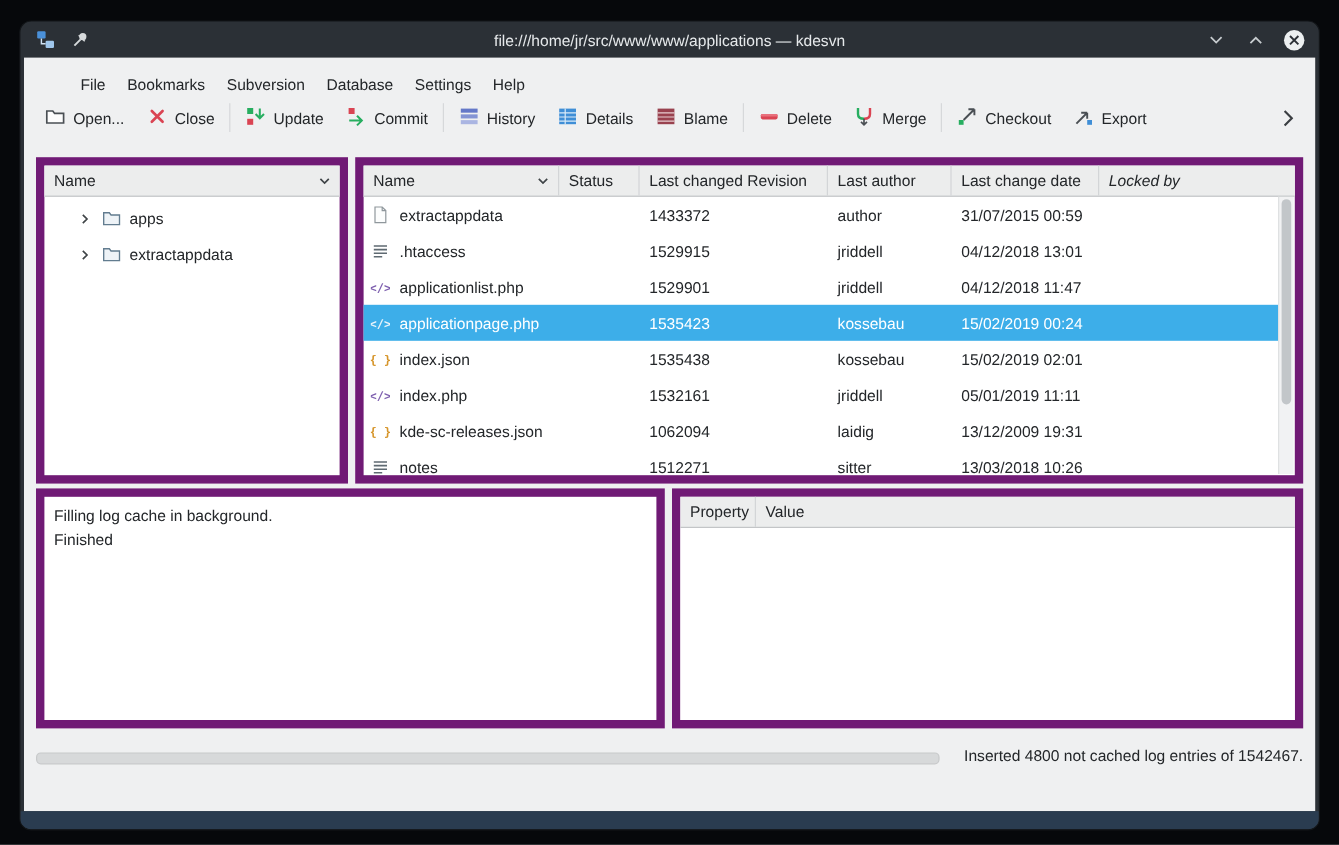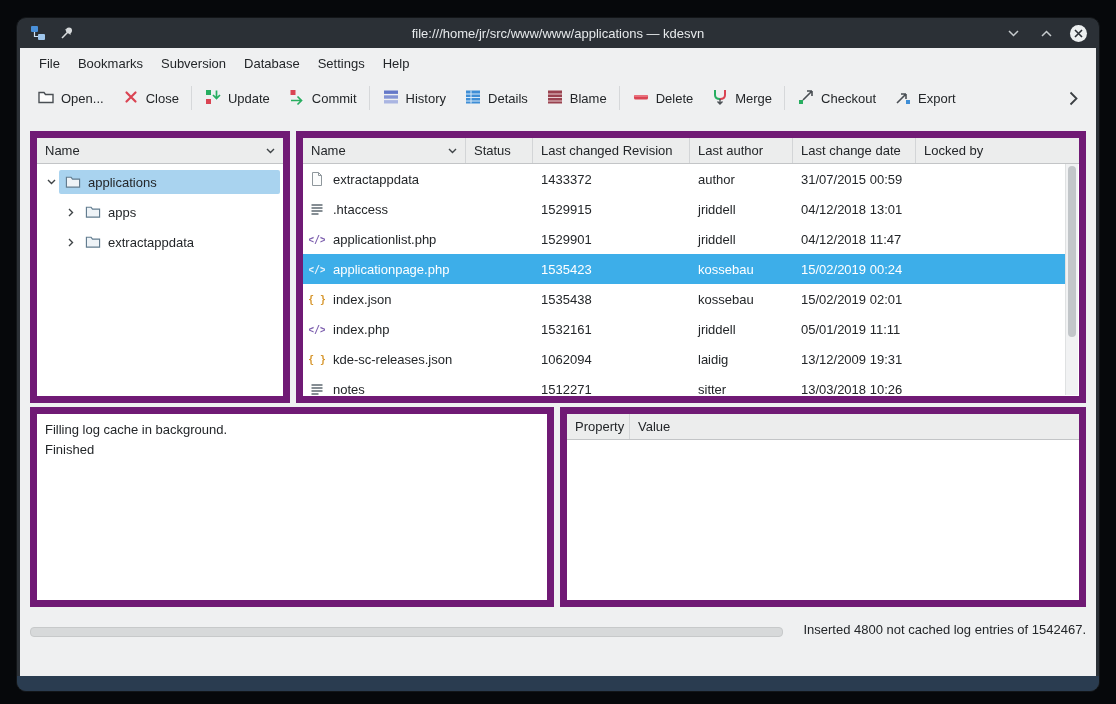--- a/index.html
+++ b/index.html
@@ -14,21 +14,21 @@
   .titlebar{height:30px;flex:none;display:flex;align-items:center;position:relative;padding:0 12px;}
   .tb-left{display:flex;align-items:center;gap:11px;z-index:2;}
   .tb-title{position:absolute;left:0;right:0;text-align:center;color:#e6e9eb;font-size:13px;pointer-events:none;}
   .tb-right{margin-left:auto;display:flex;align-items:center;gap:15px;z-index:2;}
   .tb-btn{display:flex;align-items:center;justify-content:center;width:18px;height:18px;}
   .close-circle{width:17px;height:17px;border-radius:50%;background:#eceff0;display:flex;align-items:center;justify-content:center;}
 
   
   .content{flex:1;margin:0 3px;background:#eff0f1;display:flex;flex-direction:column;min-height:0;}
 
-  .menubar{height:30px;flex:none;display:flex;align-items:center;padding-left:10px;}
+  .menubar{height:30px;flex:none;display:flex;align-items:flex-end;padding-left:10px;margin-left:28px;}
   .menu-item{padding:0 9px;font-size:13px;color:#232629;cursor:default;}
 
   .toolbar{height:40px;flex:none;display:flex;align-items:center;padding:0 8px;}
   .tool-btn{display:flex;align-items:center;gap:6px;padding:6px 9px;font-size:13px;color:#232629;border-radius:3px;}
   .tool-sep{width:1px;height:24px;background:#d6d8da;margin:0 3px;}
   .tool-overflow{margin-left:auto;padding:4px 10px;display:flex;align-items:center;}
 
   .main-split{display:flex;gap:6px;margin:13px 10px 0 10px;height:272px;flex:none;}
   .panel{background:#ffffff;border:7px solid #701a75;box-sizing:border-box;}
 
@@ -48,21 +48,21 @@
   
   .file-panel{flex:1;display:flex;flex-direction:column;position:relative;min-width:0;}
   .table-header{height:25px;flex:none;background:#eceded;border-bottom:1px solid #c3c5c7;display:flex;}
   .th{display:flex;align-items:center;padding:0 8px;font-size:13px;color:#232629;
       border-right:1px solid #d3d5d7;box-sizing:border-box;}
   .w-name{width:163px;flex:none;}
   .w-status{width:67px;flex:none;}
   .w-rev{width:157px;flex:none;}
   .w-auth{width:103px;flex:none;}
   .w-date{width:123px;flex:none;}
-  .w-lock{flex:1;border-right:none;}
+  .w-lock{flex:1;border-right:none;font-style:italic;}
   .table-body{flex:1;padding-right:13px;}
   .frow{height:30px;display:flex;align-items:center;font-size:13px;color:#232629;}
   .fcell{padding:0 8px;box-sizing:border-box;white-space:nowrap;overflow:hidden;}
   .fcell.name{display:flex;align-items:center;gap:8px;padding-left:6px;}
   .file-ic{width:16px;height:16px;flex:none;display:flex;align-items:center;justify-content:center;}
   .frow.selected{background:#3daee9;color:#ffffff;}
   .frow.selected .file-ic text{fill:#eaf4fb;}
   .vscrollbar{position:absolute;right:1px;top:26px;bottom:1px;width:12px;background:#f1f2f3;border-left:1px solid #dfe1e2;}
   .vthumb{margin:2px;width:8px;height:74%;border-radius:4px;background:#c2c6c9;}
 
@@ -229,35 +229,20 @@
       <div class="panel tree-panel">
         <div class="panel-header">
           <span>Name</span>
           <span class="combo-arrow">
             <svg width="9" height="6" viewBox="0 0 9 6">
                 <path d="M1 1l3.5 3.5L8 1" fill="none" stroke="#3f4447" stroke-width="1.4"></path>
               </svg>
           </span>
         </div>
         <div class="tree-body">
-          <div class="tree-row tree-ind0">
-            <span class="expander">
-              <svg width="9" height="6" viewBox="0 0 9 6">
-                  <path d="M1 1l3.5 3.5L8 1" fill="none" stroke="#3f4447" stroke-width="1.4"></path>
-                </svg>
-            </span>
-            <span class="tree-sel selected">
-              <span class="file-ic">
-                <svg width="17" height="14" viewBox="0 0 17 14">
-                    <path d="M1.5 2h5L8 4h7.5v8.5h-14z" fill="#eef3f7" stroke="#627c8f" stroke-width="1.2"></path>
-                  </svg>
-              </span>
-              <span>applications</span>
-            </span>
-          </div>
           <div class="tree-row tree-ind1">
             <span class="expander">
               <svg width="6" height="9" viewBox="0 0 6 9">
                   <path d="M1 1l3.5 3.5L1 8" fill="none" stroke="#3f4447" stroke-width="1.4"></path>
                 </svg>
             </span>
             <span class="tree-sel">
               <span class="file-ic">
                 <svg width="17" height="14" viewBox="0 0 17 14">
                     <path d="M1.5 2h5L8 4h7.5v8.5h-14z" fill="#eef3f7" stroke="#627c8f" stroke-width="1.2"></path>

